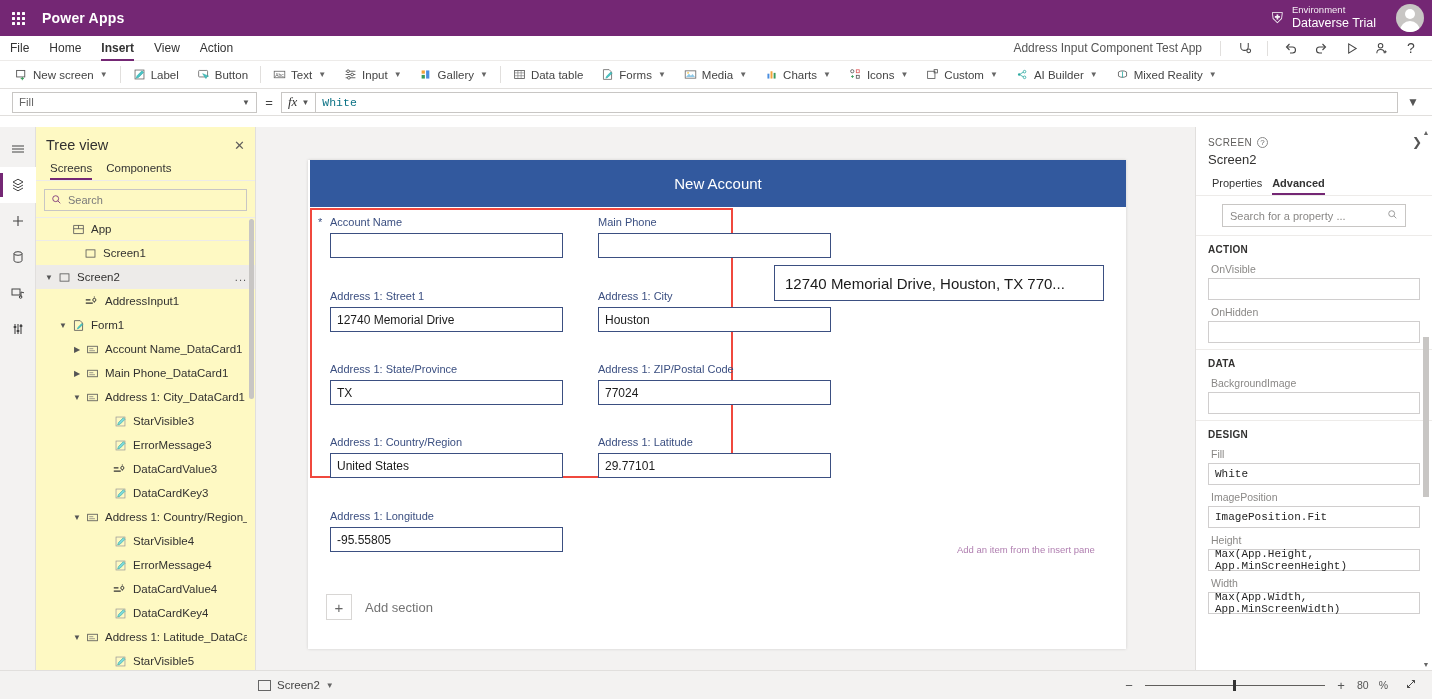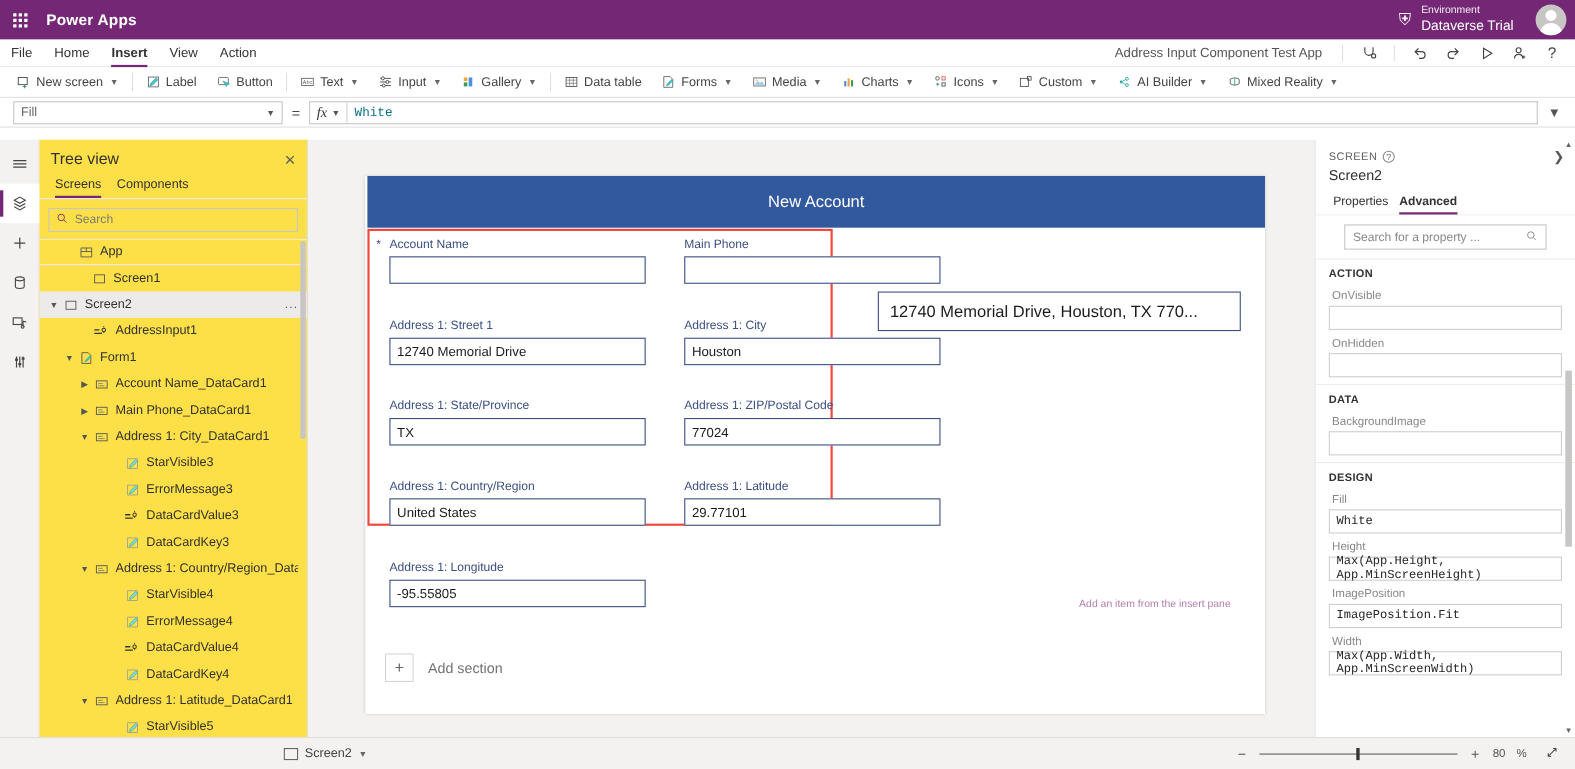--- a/index.html
+++ b/index.html
@@ -95,21 +95,21 @@
   .rail-btn {
     width:36px; height:36px; display:flex; align-items:center; justify-content:center;
     color:#444; cursor:pointer; position:relative; font-size:14px;
   }
   .rail-btn.sel { background:#fff; }
   .rail-btn.sel:before {
     content:""; position:absolute; left:0; top:6px; bottom:6px; width:3px; background:#742774;
   }
 
   
-  #treeview { width:244px; background:#fde047; border-right:1px solid #e1dfdd; display:flex; flex-direction:column; position:relative;}
+  #treeview { width:220px; background:#fef9c3; border-right:1px solid #e1dfdd; display:flex; flex-direction:column; position:relative;}
   #tv-head { display:flex; align-items:center; justify-content:space-between; padding:10px 10px 6px 10px; }
   #tv-title { font-size:14.5px; color:#323130; }
   #tv-close { color:#605e5c; cursor:pointer; font-size:13px; }
   #tv-tabs { display:flex; gap:2px; padding:0 8px; border-bottom:1px solid #edebe9; }
   .tv-tab { font-size:11.5px; padding:3px 6px 6px 6px; color:#333; cursor:pointer; position:relative; }
   .tv-tab.active { }
   .tv-tab.active:after { content:""; position:absolute; left:6px; right:6px; bottom:0; height:2px; background:#742774; }
   #tv-search-wrap { padding:8px 8px 6px 8px; }
   #tv-search {
     height:22px; border:1px solid #c8c6c4; display:flex; align-items:center; gap:6px;
@@ -814,26 +814,26 @@
           <div class="pp-flabel">BackgroundImage</div>
           <div class="pp-finput"></div>
         </div>
         <div class="pp-sep"></div>
         <div class="pp-group-title">DESIGN</div>
         <div class="pp-field">
           <div class="pp-flabel">Fill</div>
           <div class="pp-finput mono">White</div>
         </div>
         <div class="pp-field">
+          <div class="pp-flabel">ImagePosition</div>
+          <div class="pp-finput mono">ImagePosition.Fit</div>
+        </div>
+        <div class="pp-field">
           <div class="pp-flabel">Height</div>
           <div class="pp-finput mono">Max(App.Height, App.MinScreenHeight)</div>
-        </div>
-        <div class="pp-field">
-          <div class="pp-flabel">ImagePosition</div>
-          <div class="pp-finput mono">ImagePosition.Fit</div>
         </div>
         <div class="pp-field">
           <div class="pp-flabel">Width</div>
           <div class="pp-finput mono">Max(App.Width, App.MinScreenWidth)</div>
         </div>
       </div>
     <div id="pp-scrollbar">
       <div class="pp-arrow" style="position:absolute;top:2px;right:0;">▲</div>
       <div class="pp-thumb" style="top:210px;height:160px;"></div>
       <div class="pp-arrow" style="position:absolute;bottom:2px;right:0;">▼</div>

